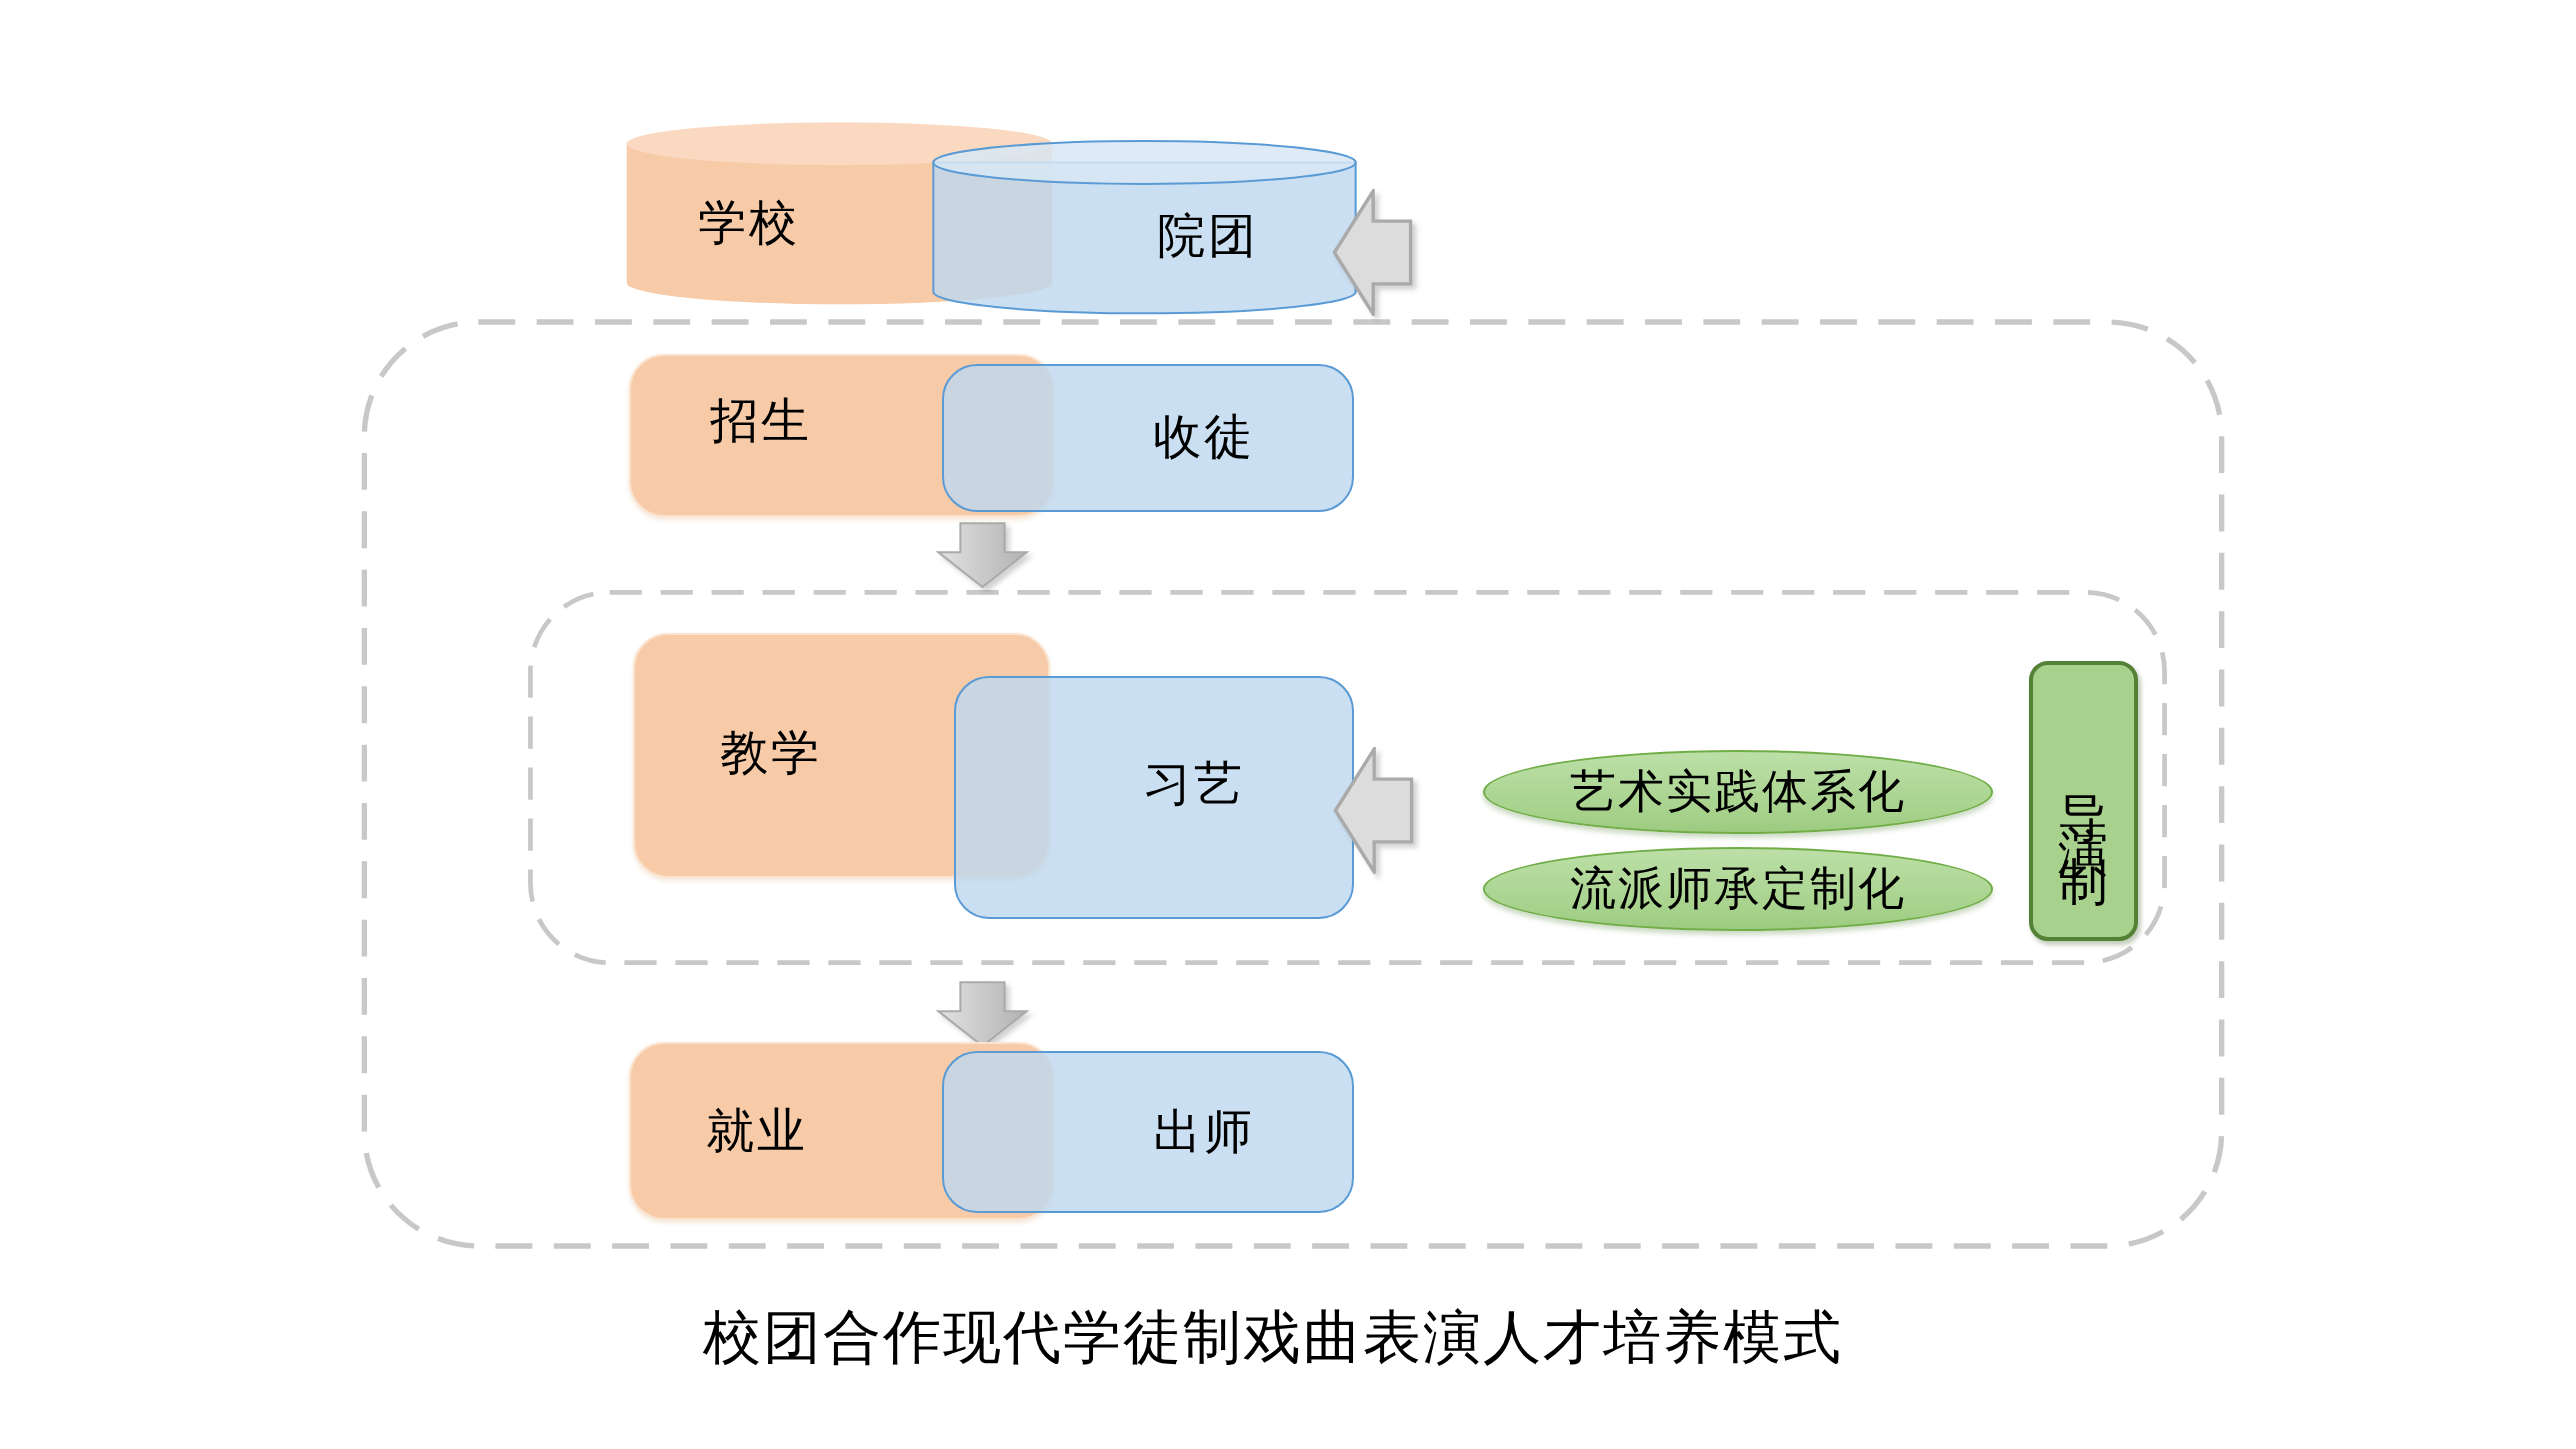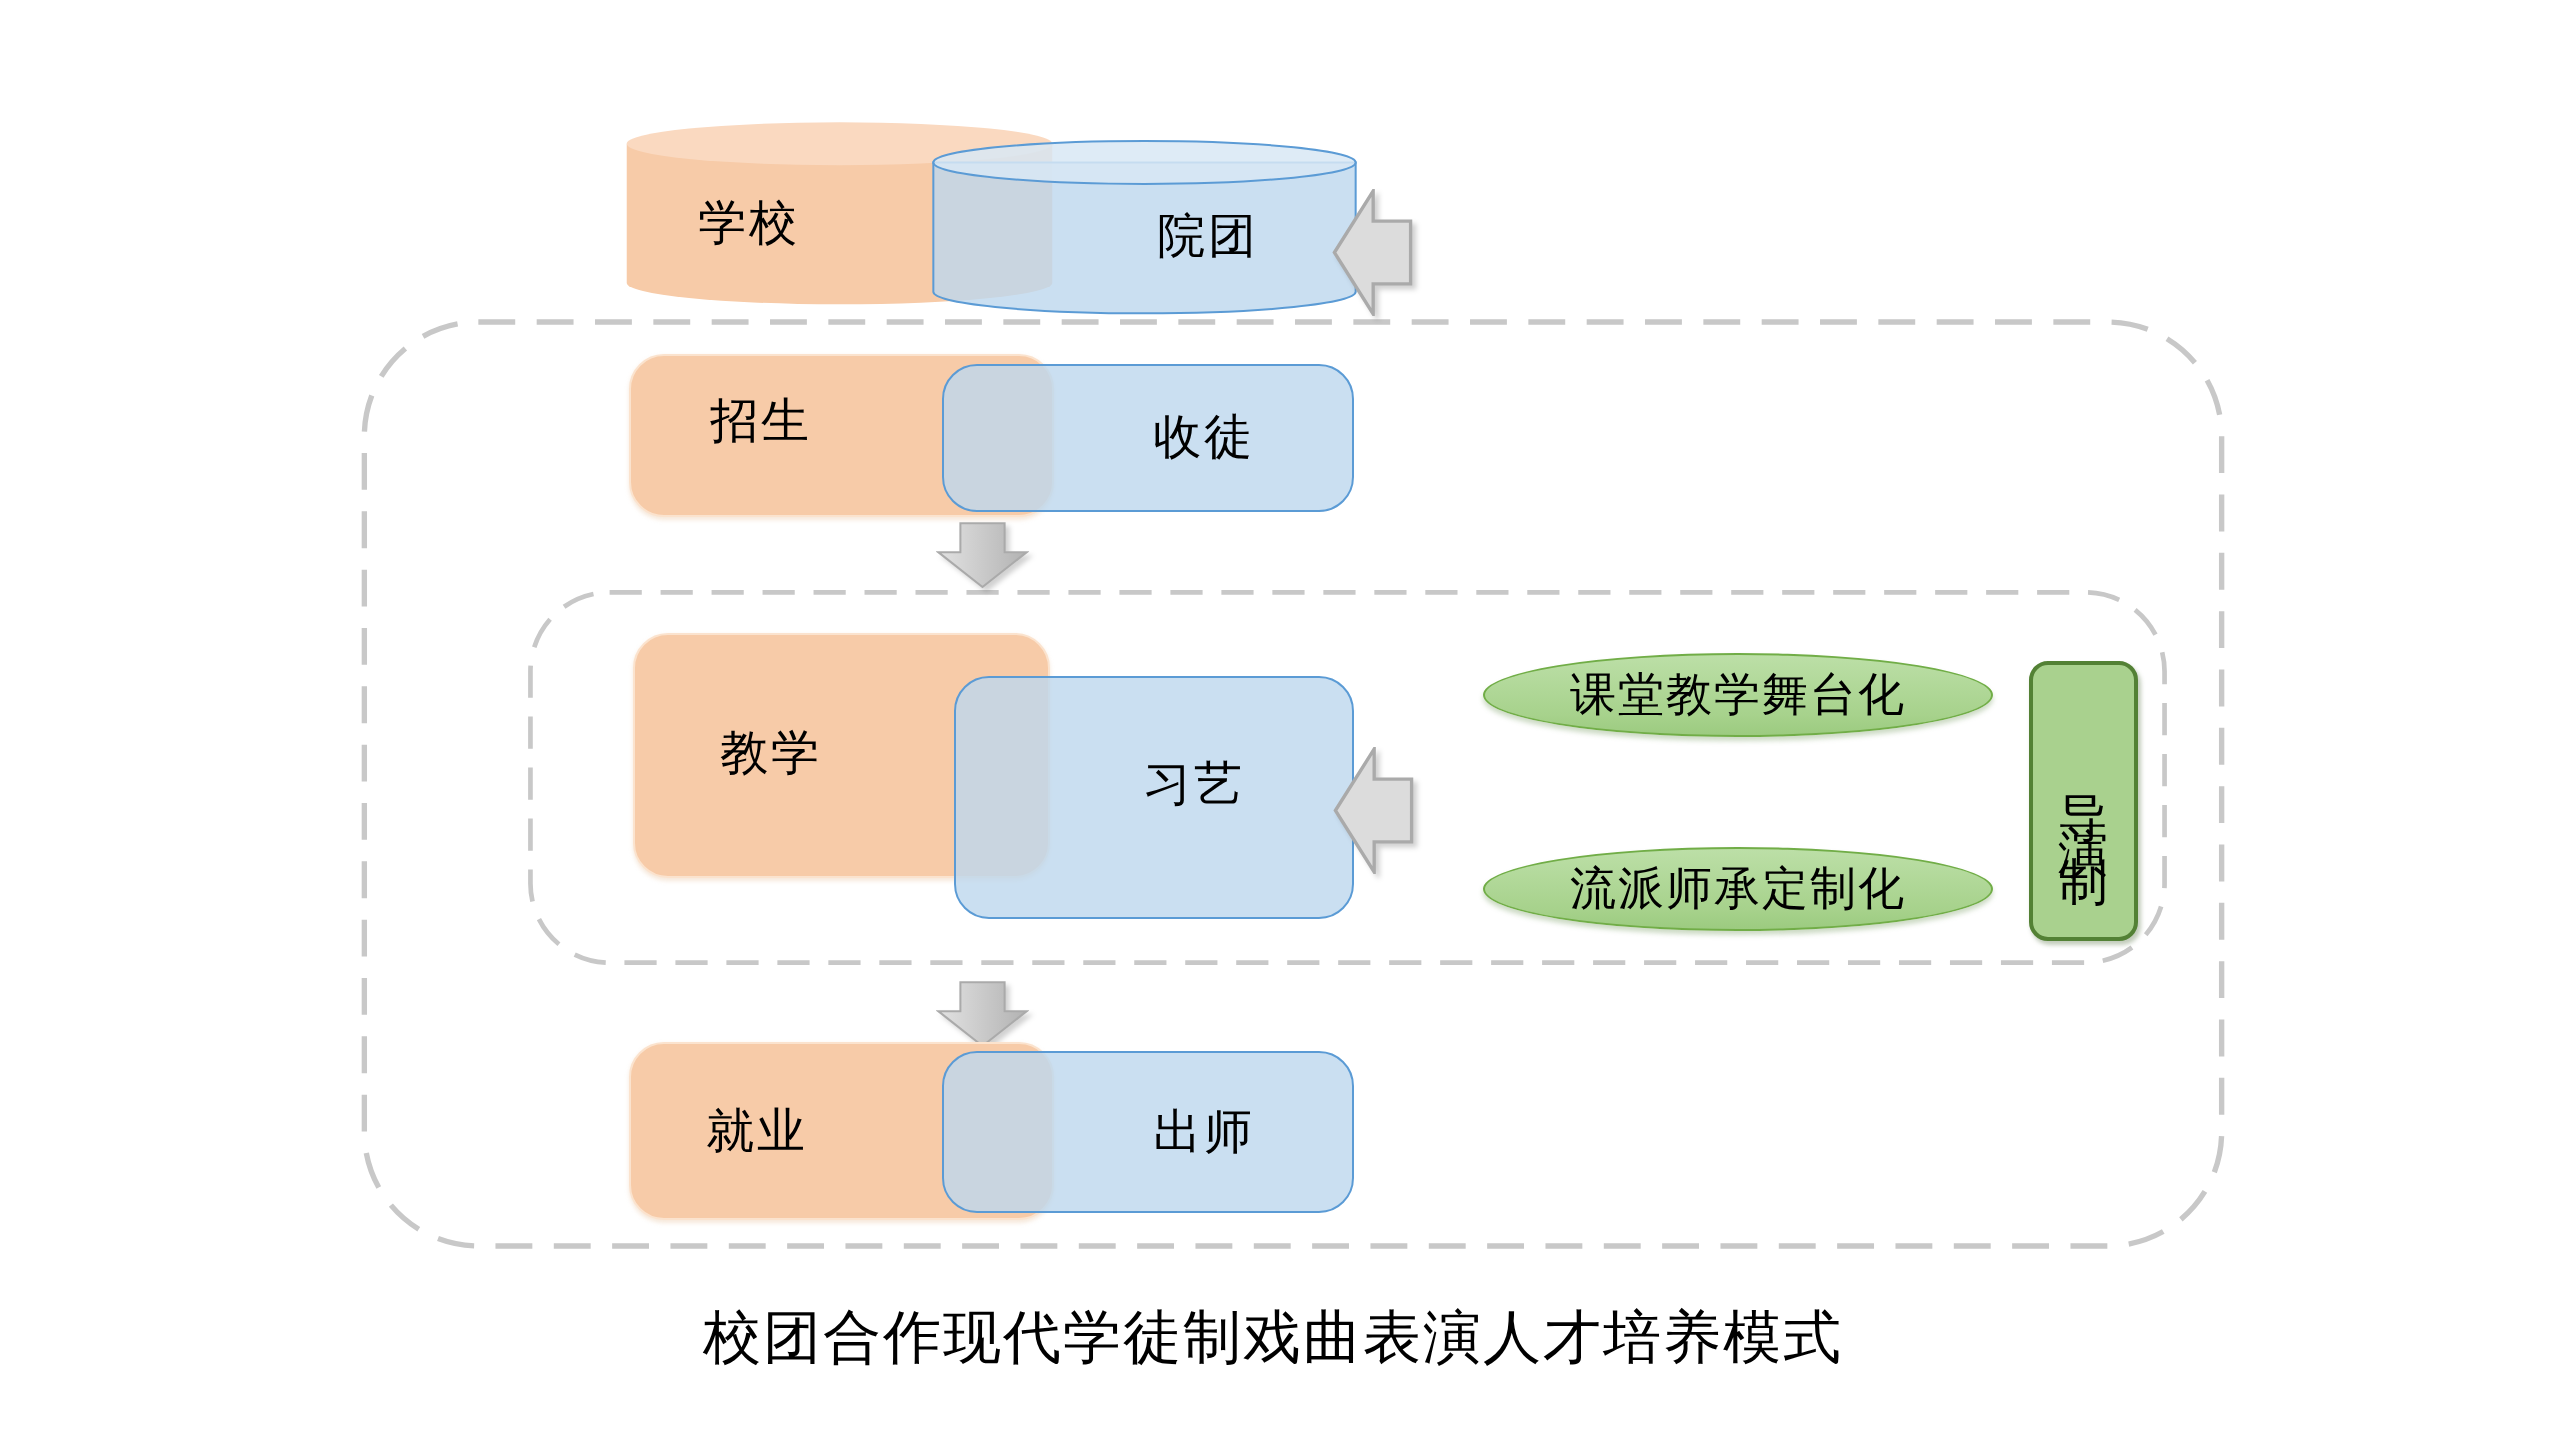--- a/index.html
+++ b/index.html
@@ -150,22 +150,22 @@
 
   <div class="box-orange" style="left:633px; top:633px; width:413px; height:241px;"></div>
   <div class="box-blue" style="left:954px; top:676px; width:396px; height:239px;"></div>
   <div class="lbl" style="left:771px; top:753px;">教学</div>
   <div class="lbl" style="left:1194px; top:784px;">习艺</div>
 
   <svg class="abs shadowed" style="left:1333px; top:747px;" width="81" height="127" viewBox="0 0 120 190">
     <path d="M3,95 L61,3 L61,48 L117,48 L117,142 L61,142 L61,187 Z" style="fill:var(--arrow_fill,#DCDCDC); stroke:var(--arrow_border,#AAAAAA)" stroke-width="5" stroke-linejoin="miter"></path>
   </svg>
 
-  <div class="method-pill" style="top:653px;">
-    <span>课堂教学舞台化</span>
+  <div class="method-pill" style="top:750px;">
+    <span>艺术实践体系化</span>
   </div>
   <div class="method-pill" style="top:847px;">
     <span>流派师承定制化</span>
   </div>
 
   <div class="director-box">
     <span>导演制</span>
   </div>
 
   <svg class="abs shadowed" style="left:936px; top:981px;" width="93" height="67" viewBox="0 0 138 100">

